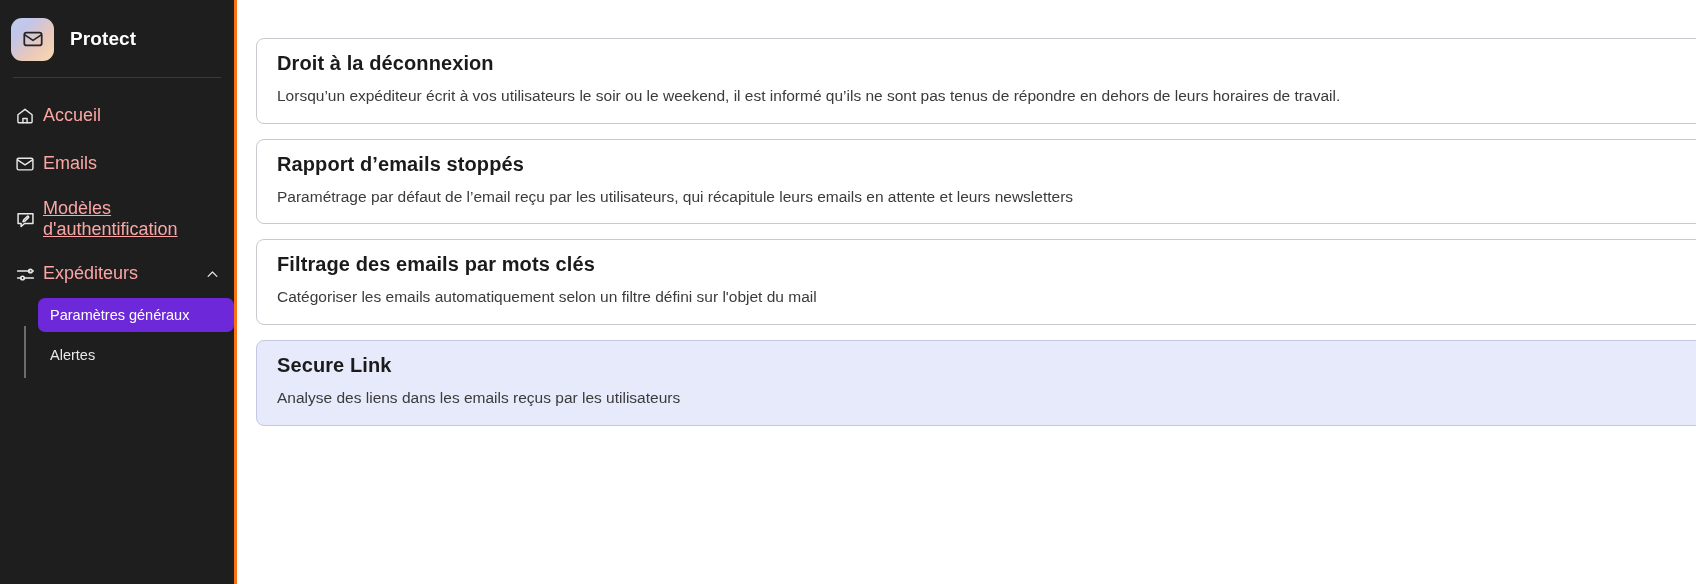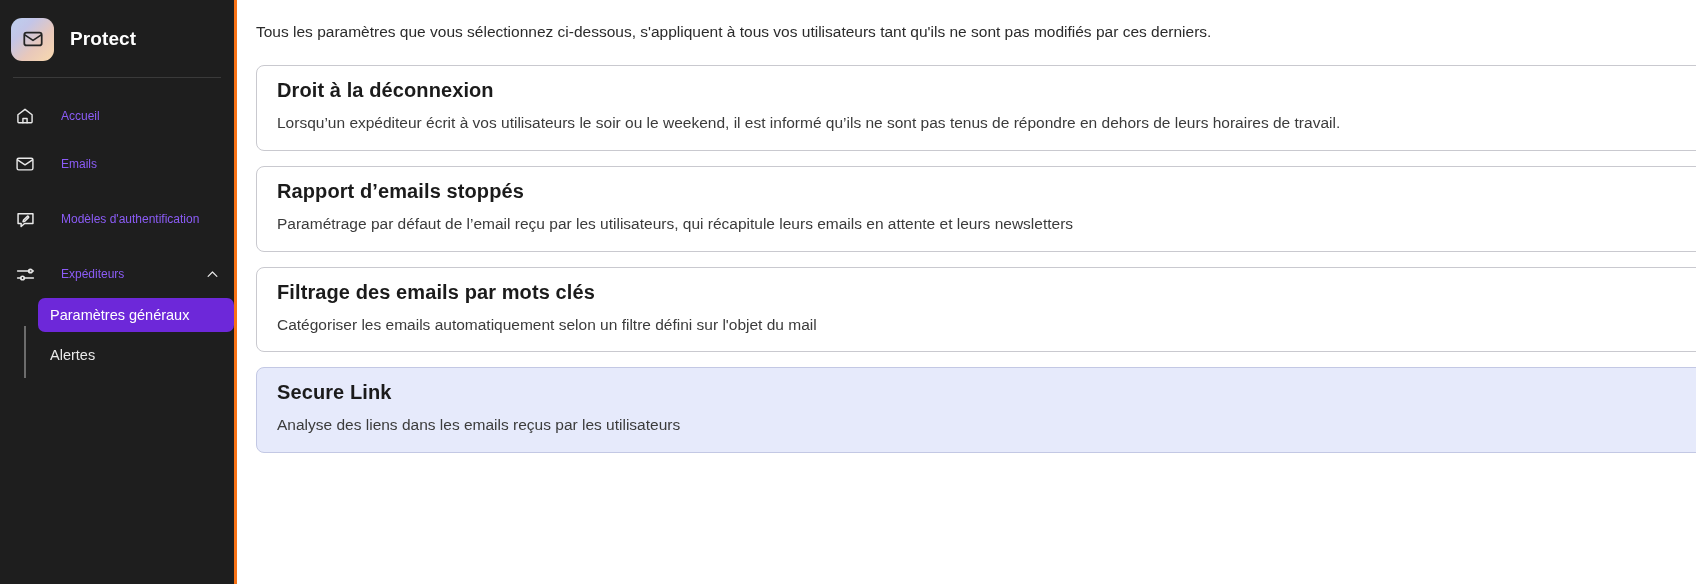--- a/index.html
+++ b/index.html
@@ -41,32 +41,32 @@
   }
   .brand-divider {
     height: 1px;
     background: #3a3a3a;
     margin: 11px 13px 0 13px;
   }
 
   .nav { padding-top: 14px; }
   .nav-item {
     display: flex; align-items: center;
-    gap: 25px;
+    gap: 7px;
     padding: 0 14px 0 14px;
     height: 48px;
-    color: #8b5cf6;
-    font-size: 12px;
+    color: #fca5a5;
+    font-size: 18px;
     cursor: pointer;
     position: relative;
   }
   .nav-item .nav-ico { width: 22px; height: 22px; flex: none; display:flex; align-items:center; justify-content:center; }
   .nav-item .nav-ico svg { display: block; }
   .nav-label { line-height: 1.18; }
-  .nav-item.two-line { height: 62px; align-items: center; }
+  .nav-item.two-line { height: 62px; align-items: center; text-decoration: underline; }
   .nav-item .chevron { margin-left: auto; width: 16px; height: 16px; display:flex; align-items:center; justify-content:center; }
 
   .submenu {
     position: relative;
     margin-left: 24px;
     padding-left: 14px;
   }
   .submenu::before {
     content: "";
     position: absolute;
@@ -203,21 +203,20 @@
 
       <div class="submenu">
         <div class="sub-item active">Paramètres généraux</div>
         <div class="sub-item">Alertes</div>
       </div>
 
     </nav>
   </aside>
 
   <section class="main">
-    <p class="intro">Tous les paramètres que vous sélectionnez ci-dessous, s'appliquent à tous vos utilisateurs tant qu'ils ne sont pas modifiés par ces derniers.</p>
 
     <div class="cards">
 
       <div class="card">
         <div class="card-title">Droit à la déconnexion</div>
         <div class="card-desc">Lorsqu’un expéditeur écrit à vos utilisateurs le soir ou le weekend, il est informé qu’ils ne sont pas tenus de répondre en dehors de leurs horaires de travail.</div>
       </div>
 
       <div class="card">
         <div class="card-title">Rapport d’emails stoppés</div>

